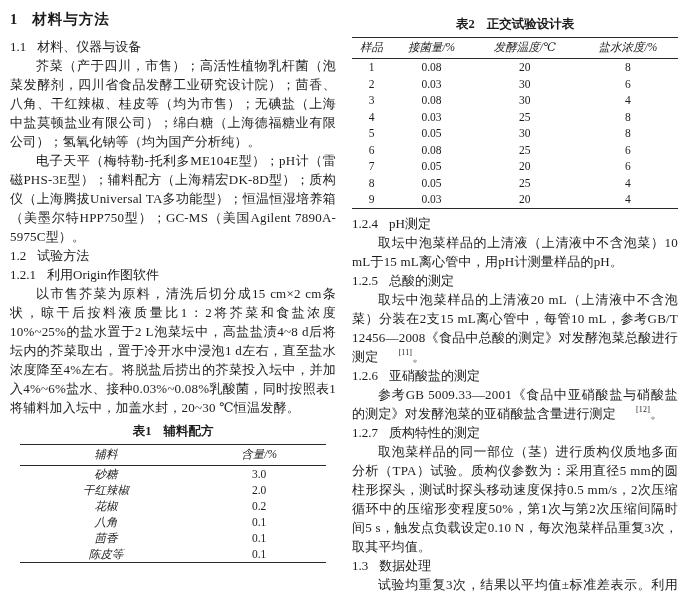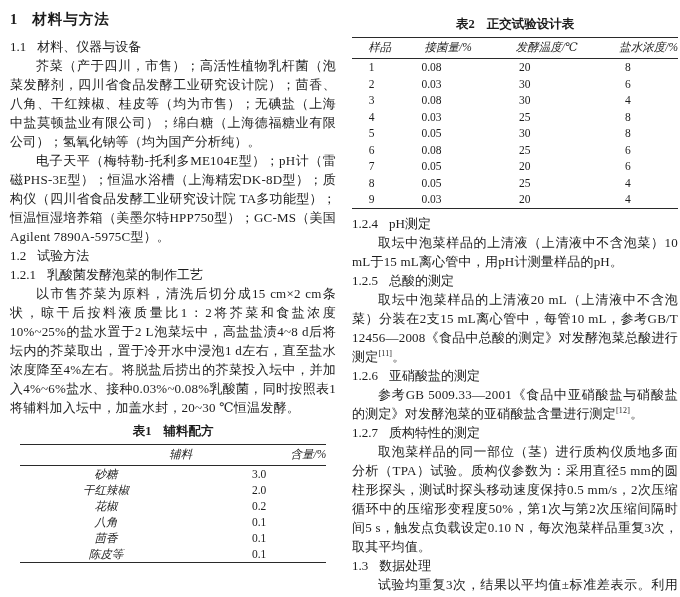--- a/index.html
+++ b/index.html
@@ -37,21 +37,21 @@
   .sec-head .num { margin-right: 11px; text-align: right; }
 
   
   p.body {
     margin: 0;
     text-indent: 2em;
     text-align: justify;
     line-height: 19px;
     letter-spacing: 0.2px;
   }
-  sup { font-size: 8px; line-height: 0; }
+  sup { font-size: 8px; line-height: 0; padding-left: 20px; }
 
   
   .tbl-caption {
     text-align: center;
     font-weight: bold;
     font-size: 12.5px;
     margin: 6px 0 4px 0;
   }
   .tbl-caption .num { margin-right: 12px; }
   table.rule-table {
@@ -59,21 +59,21 @@
     border-collapse: collapse;
     border-top: 1.5px solid #2a2a2a;
     border-bottom: 1.5px solid #2a2a2a;
     font-size: 11.5px;
   }
   table.rule-table thead th {
     font-weight: normal;
     font-style: italic;
     border-bottom: 0.8px solid #2a2a2a;
     padding: 2px 0 3px 0;
-    text-align: right;
+    text-align: center;
   }
   table.rule-table td {
     text-align: center;
     padding: 0;
     height: 16.5px;
     line-height: 16.5px;
   }
   table.t1 { width: 94%; margin: 0 auto; }
   table.t1 td.name { font-style: italic; }
   table.t1 td { height: 16px; line-height: 16px; }
@@ -88,28 +88,28 @@
     <div class="h1">
       <span class="num">1</span><span>材料与方法</span>
     </div>
 
     <div class="sec-head">
       <span class="num">1.1</span><span>材料、仪器与设备</span>
     </div>
 
     <p class="body">芥菜（产于四川，市售）；高活性植物乳杆菌（泡菜发酵剂，四川省食品发酵工业研究设计院）；茴香、八角、干红辣椒、桂皮等（均为市售）；无碘盐（上海中盐莫顿盐业有限公司）；绵白糖（上海德福糖业有限公司）；氢氧化钠等（均为国产分析纯）。</p>
 
-    <p class="body">电子天平（梅特勒-托利多ME104E型）；pH计（雷磁PHS-3E型）；恒温水浴槽（上海精宏DK-8D型）；质构仪（四川省食品发酵工业研究设计院 TA多功能型）；恒温恒湿培养箱（美墨尔特HPP750型）；GC-MS（美国Agilent 7890A-5975C型）。</p>
+    <p class="body">电子天平（梅特勒-托利多ME104E型）；pH计（雷磁PHS-3E型）；辅料配方（上海精宏DK-8D型）；质构仪（上海腾拔Universal TA多功能型）；恒温恒湿培养箱（美墨尔特HPP750型）；GC-MS（美国Agilent 7890A-5975C型）。</p>
 
     <div class="sec-head">
       <span class="num">1.2</span><span>试验方法</span>
     </div>
 
     <div class="sec-head">
-      <span class="num">1.2.1</span><span>乳酸菌发酵泡菜的制作工艺</span>
+      <span class="num">1.2.1</span><span>利用Origin作图软件</span>
     </div>
 
     <p class="body">以市售芥菜为原料，清洗后切分成15 cm×2 cm条状，晾干后按料液质量比1：2将芥菜和食盐浓度10%~25%的盐水置于2 L泡菜坛中，高盐盐渍4~8 d后将坛内的芥菜取出，置于冷开水中浸泡1 d左右，直至盐水浓度降至4%左右。将脱盐后捞出的芥菜投入坛中，并加入4%~6%盐水、接种0.03%~0.08%乳酸菌，同时按照表1将辅料加入坛中，加盖水封，20~30 ℃恒温发酵。</p>
 
     <div class="tbl-caption">
       <span class="num">表1</span><span>辅料配方</span>
     </div>
 
     <table class="rule-table t1">
       <thead>

